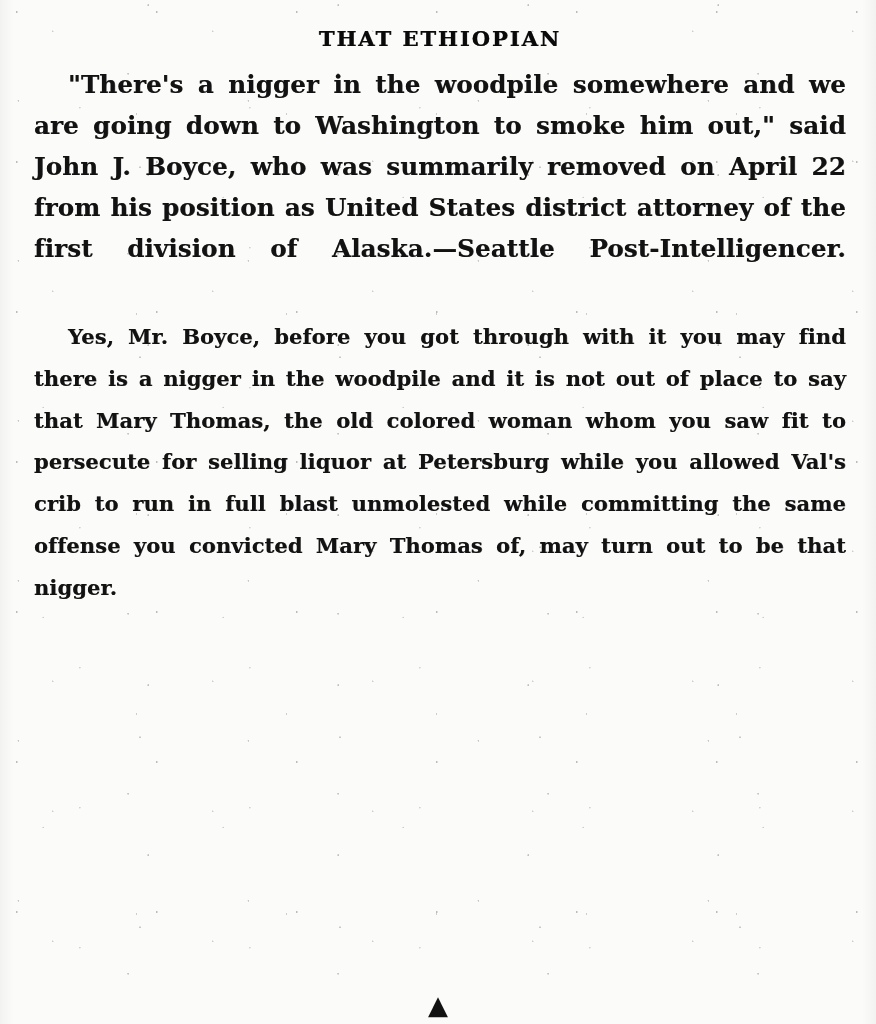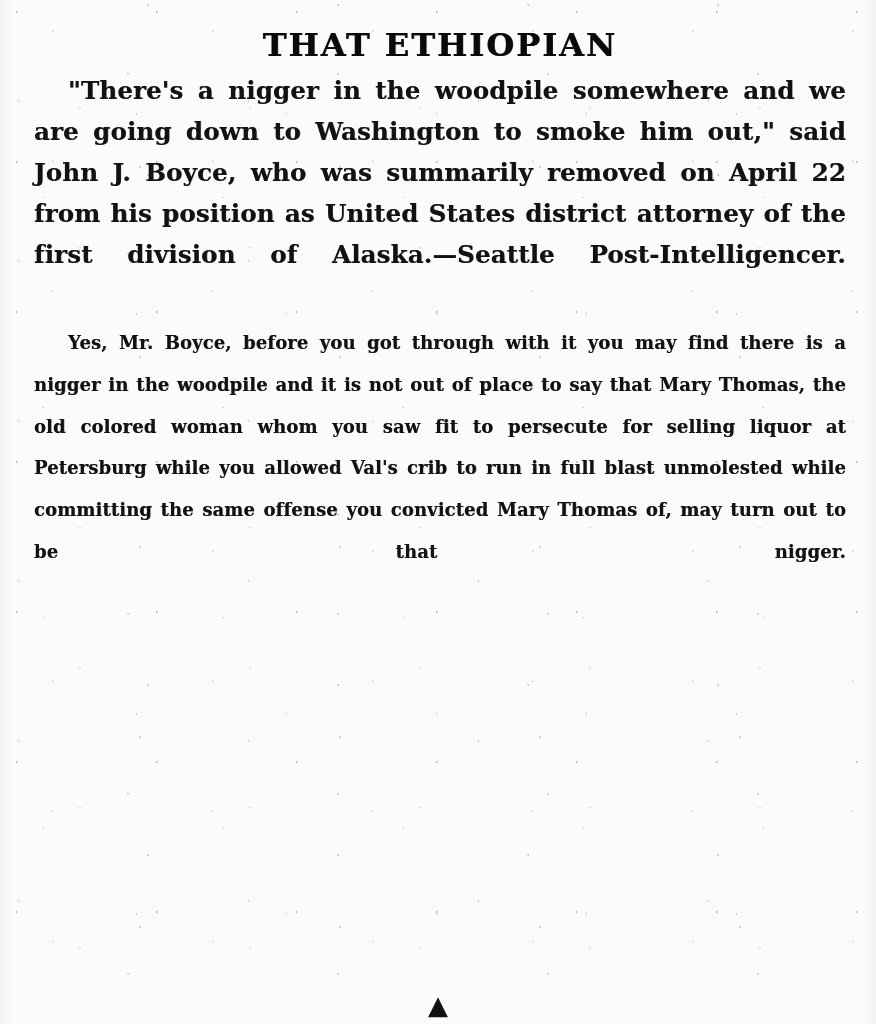--- a/index.html
+++ b/index.html
@@ -38,24 +38,24 @@
     position: absolute;
     left: 34px;
     top: 14px;
     width: 812px;
   }
 
   .headline {
     text-align: center;
     font-family: "DejaVu Serif", serif;
     font-weight: bold;
-    font-size: 32px;
+    font-size: 21px;
     letter-spacing: 2.0px;
     color: #0a0a0a;
-    margin: 12px 0 6px 0;
+    margin: 12px 0 13px 0;
     text-shadow: 0.4px 0 0 rgba(0,0,0,0.65), -0.3px 0.3px 0 rgba(0,0,0,0.35);
     -webkit-font-smoothing: none;
   }
 
   .para {
     font-family: "DejaVu Serif", serif;
     font-weight: bold;
     color: #121212;
     font-size: 24.2px;
     line-height: 41.6px;
@@ -70,21 +70,21 @@
   .para + .para { margin-top: 6px; }
 
   
   .para::after {
     content: "";
     display: inline-block;
     width: 100%;
   }
 
   #p1 { font-size: 24.6px; line-height: 41px; }
-  #p2 { font-size: 18px; line-height: 41.8px; }
+  #p2 { font-size: 21px; line-height: 41.8px; }
 
   .ornament {
     position: absolute;
     left: 0;
     right: 0;
     bottom: 6px;
     text-align: center;
     font-size: 26px;
     line-height: 26px;
     color: #111;

